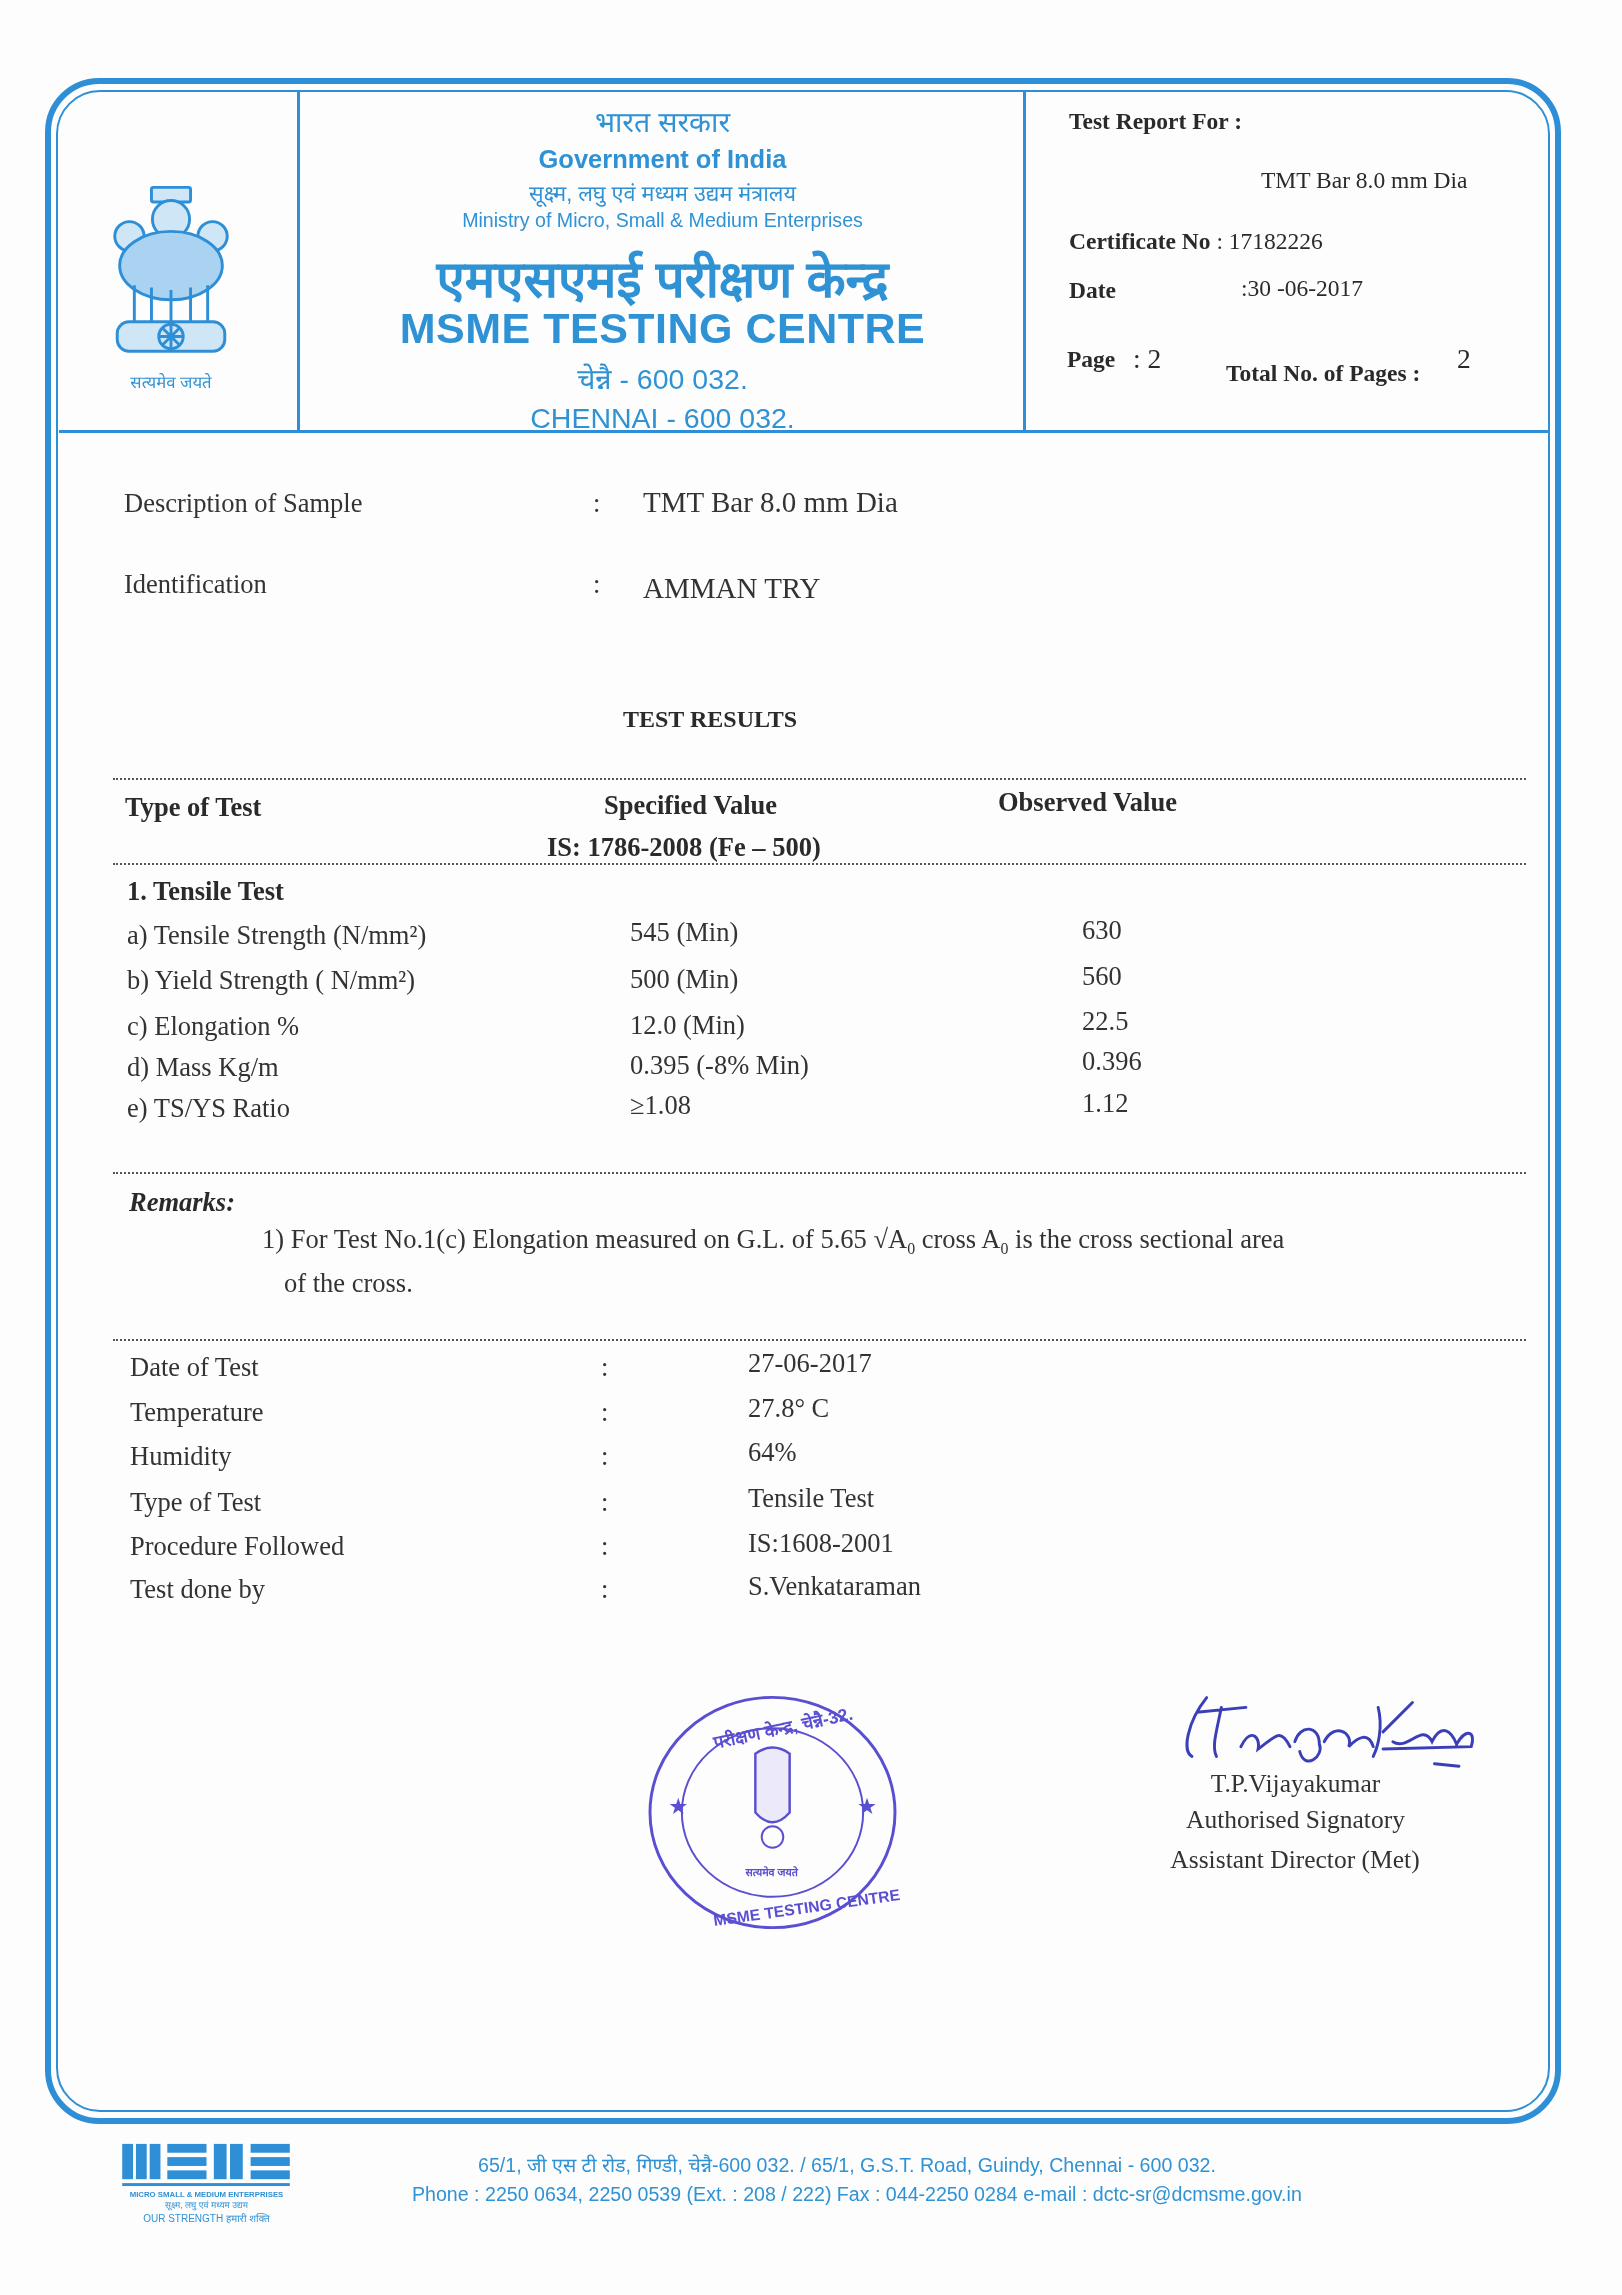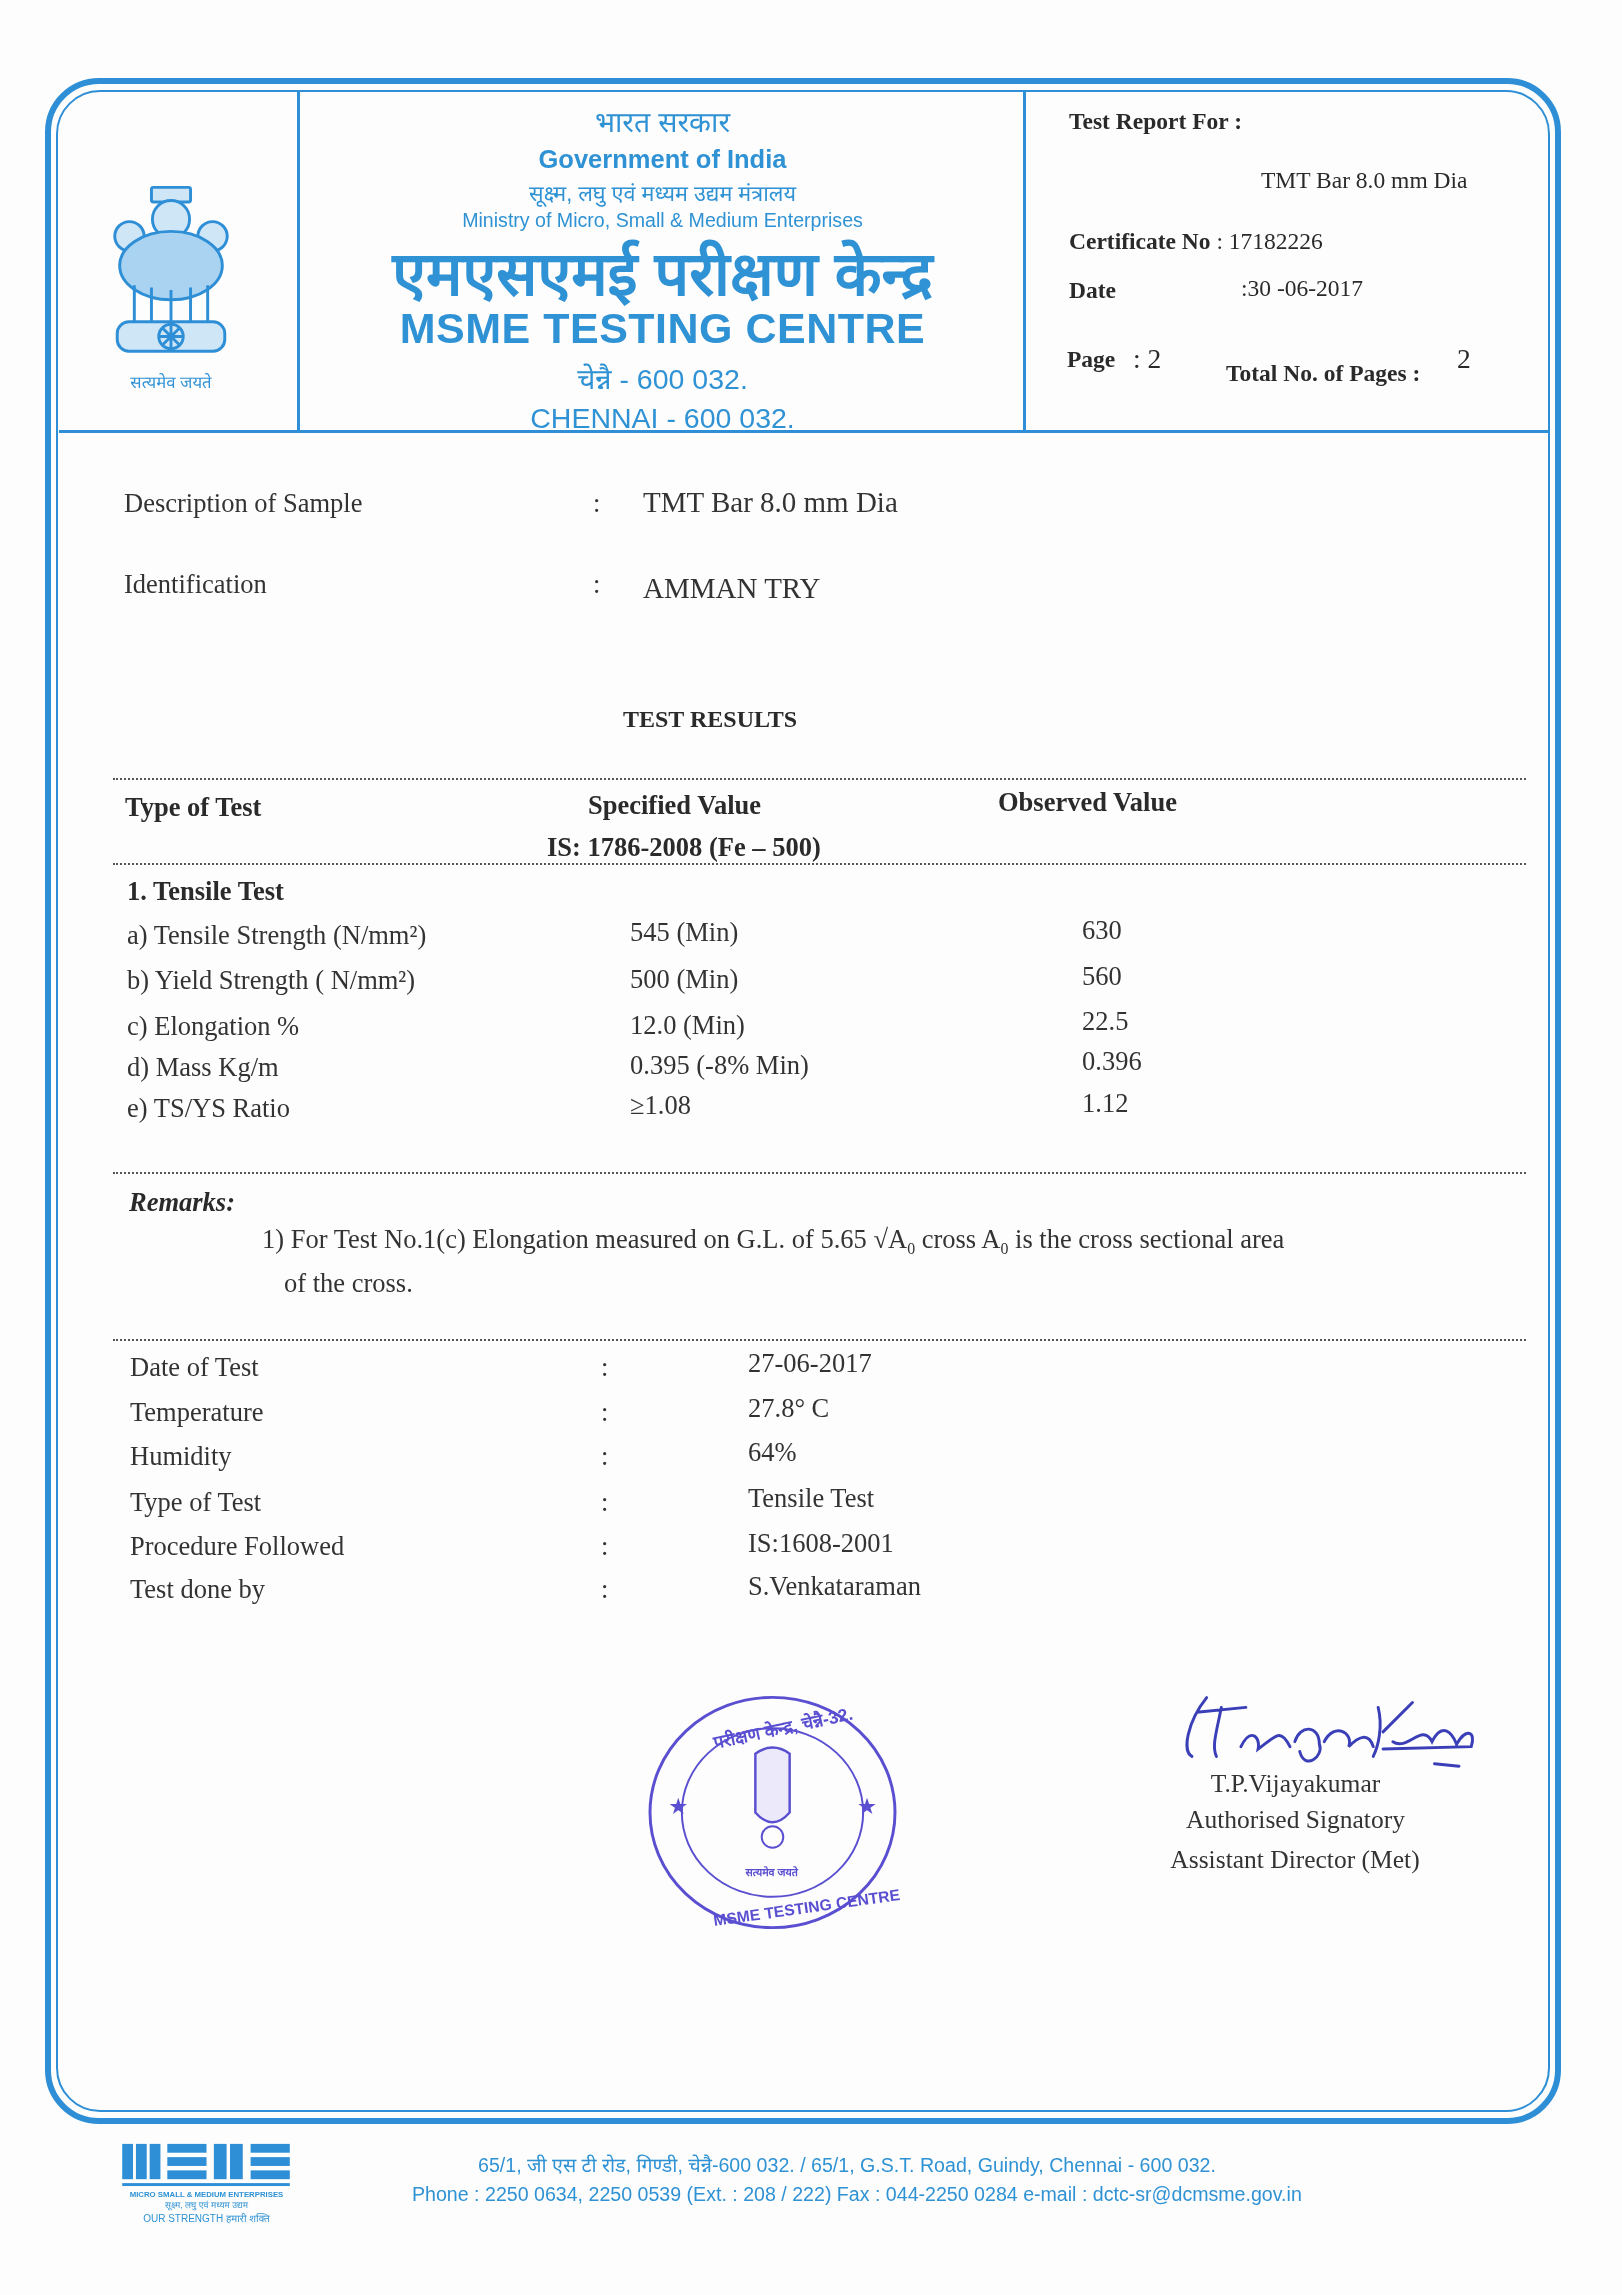--- a/index.html
+++ b/index.html
@@ -21,21 +21,21 @@
   .hdr-line { position: absolute; background: #2f8fd6; }
   .abs { position: absolute; white-space: nowrap; }
   .emblem { position: absolute; left: 105px; top: 182px; width: 132px; height: 206px; }
   .motto { font-size: 16.7px; }
   .center-head { position: absolute; left: 302px; top: 103px; width: 721px; text-align: center; }
   .center-head div { line-height: 1; }
   .h-hindi1 { font-size: 28.5px; margin-top: 4.9px; }
   .h-goi { font-size: 25.5px; font-weight: bold; margin-top: 10.8px; }
   .h-hindi2 { font-size: 21.6px; margin-top: 10.8px; }
   .h-ministry { font-size: 19.6px; margin-top: 5.9px; }
-  .h-hindi3 { font-size: 61px; font-weight: bold; margin-top: 13px; }
+  .h-hindi3 { font-size: 51px; font-weight: bold; margin-top: 23px; }
   .h-msme { font-size: 43px; font-weight: bold; margin-top: 2.9px; letter-spacing: 0.5px; }
   .h-chennai-hi { font-size: 28.5px; margin-top: 14.7px; }
   .h-chennai { font-size: 28.5px; margin-top: 10.8px; }
   .rpt { font-size: 23.5px; }
   .rpt b { font-weight: bold; }
   .lbl { font-size: 26.5px; color: #333; }
   .th { font-size: 26.5px; font-weight: bold; color: #2a2a2a; }
   .dash { position: absolute; height: 0; border-top: 2px dotted #555; }
   .td { font-size: 26.5px; color: #333; }
   .sig-name { font-size: 25.5px; color: #333; text-align: center; }
@@ -97,21 +97,21 @@
 <div class="abs lbl" style="left:124px; top:488px;">Description of Sample</div>
 <div class="abs lbl" style="left:593px; top:488px;">:</div>
 <div class="abs lbl" style="left:643px; top:486px; font-size:29px;">TMT Bar 8.0 mm Dia</div>
 <div class="abs lbl" style="left:124px; top:569px;">Identification</div>
 <div class="abs lbl" style="left:593px; top:569px;">:</div>
 <div class="abs lbl" style="left:643px; top:572px; font-size:29px;">AMMAN TRY</div>
 
 <div class="abs th" style="left:623px; top:706px; font-size:24px;">TEST RESULTS</div>
 <div class="dash" style="left:113px; top:778px; width:1413px;"></div>
 <div class="abs th" style="left:125px; top:792px;">Type of Test</div>
-<div class="abs th" style="left:588px; top:790px;">Specified Value</div>
+<div class="abs th" style="left:604px; top:790px;">Specified Value</div>
 <div class="abs th" style="left:998px; top:787px;">Observed Value</div>
 <div class="abs th" style="left:547px; top:832px;">IS: 1786-2008 (Fe – 500)</div>
 <div class="dash" style="left:113px; top:863px; width:1413px;"></div>
 <div class="abs th" style="left:127px; top:876px;">1. Tensile Test</div>
 
 <div>
   <div class="abs td" style="left:127px; top:920px;">a) Tensile Strength    (N/mm²)</div>
   <div class="abs td" style="left:630px; top:917px;">545 (Min)</div>
   <div class="abs td" style="left:1082px; top:915px;">630</div>
 

